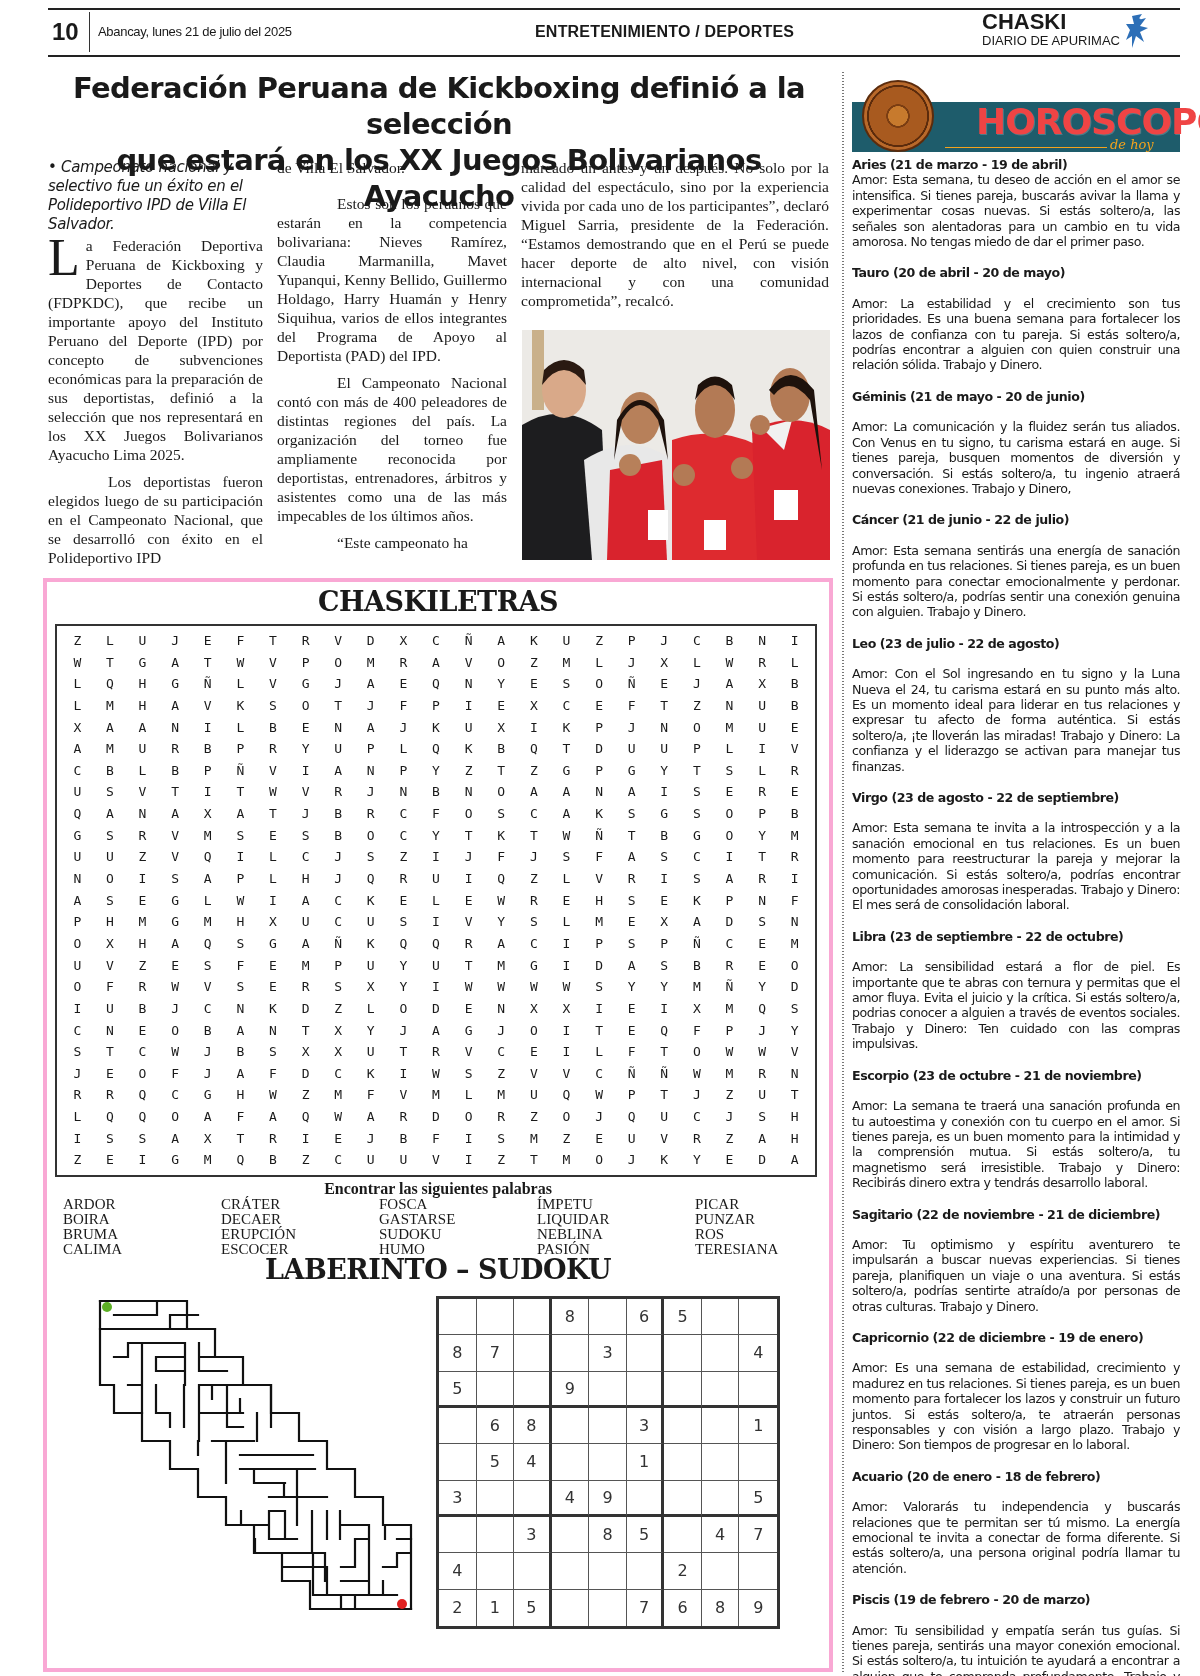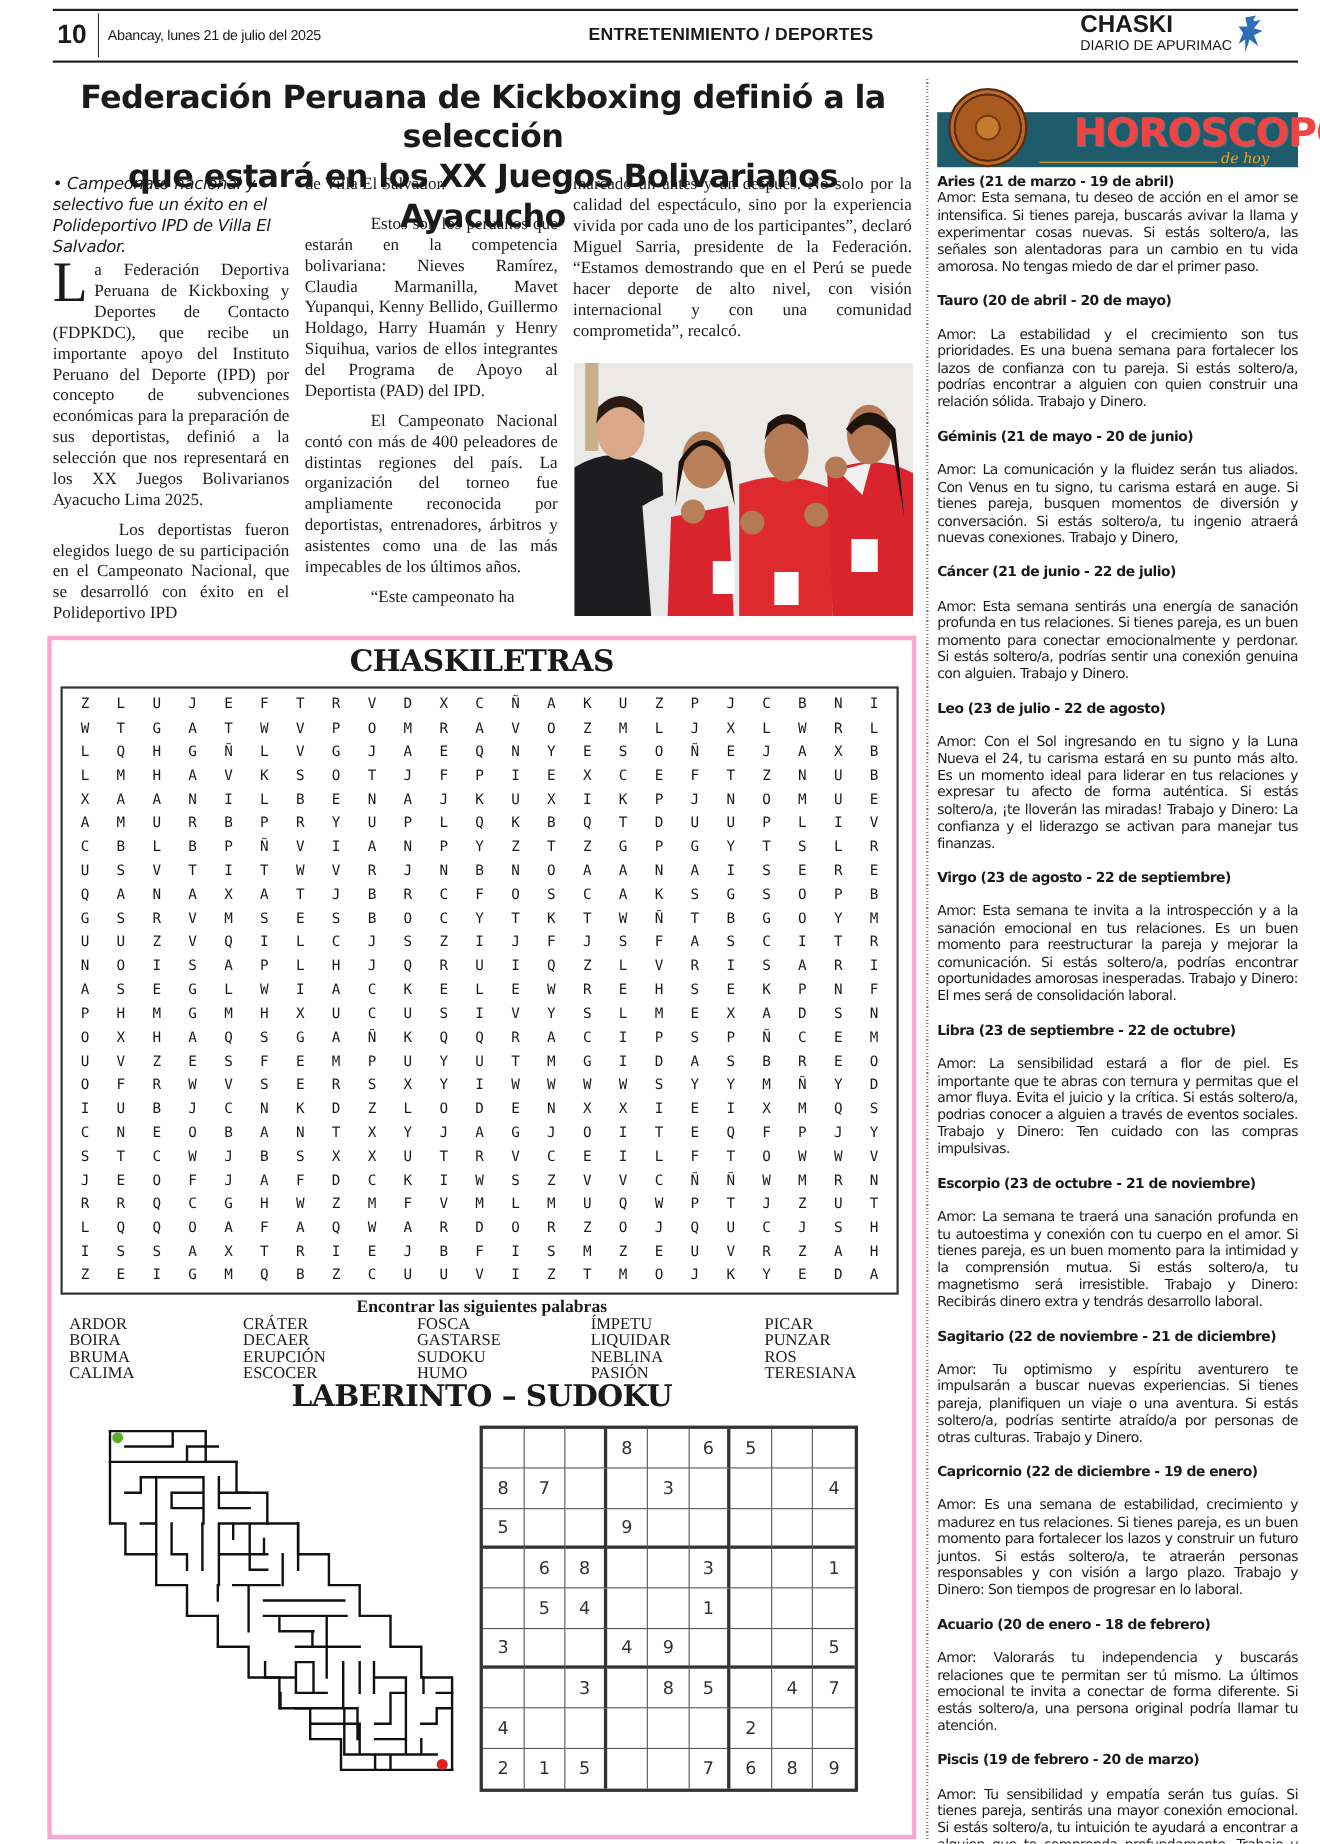--- a/index.html
+++ b/index.html
@@ -148,21 +148,21 @@
   <div>Amor: Esta semana te invita a la introspección y a la sanación emocional en tus relaciones. Es un buen momento para reestructurar la pareja y mejorar la comunicación. Si estás soltero/a, podrías encontrar oportunidades amorosas inesperadas. Trabajo y Dinero: El mes será de consolidación laboral.</div>
   <div class="sign">Libra (23 de septiembre - 22 de octubre)</div>
   <div>Amor: La sensibilidad estará a flor de piel. Es importante que te abras con ternura y permitas que el amor fluya. Evita el juicio y la crítica. Si estás soltero/a, podrias conocer a alguien a través de eventos sociales. Trabajo y Dinero: Ten cuidado con las compras impulsivas.</div>
   <div class="sign">Escorpio (23 de octubre - 21 de noviembre)</div>
   <div>Amor: La semana te traerá una sanación profunda en tu autoestima y conexión con tu cuerpo en el amor. Si tienes pareja, es un buen momento para la intimidad y la comprensión mutua. Si estás soltero/a, tu magnetismo será irresistible. Trabajo y Dinero: Recibirás dinero extra y tendrás desarrollo laboral.</div>
   <div class="sign">Sagitario (22 de noviembre - 21 de diciembre)</div>
   <div>Amor: Tu optimismo y espíritu aventurero te impulsarán a buscar nuevas experiencias. Si tienes pareja, planifiquen un viaje o una aventura. Si estás soltero/a, podrías sentirte atraído/a por personas de otras culturas. Trabajo y Dinero.</div>
   <div class="sign">Capricornio (22 de diciembre - 19 de enero)</div>
   <div>Amor: Es una semana de estabilidad, crecimiento y madurez en tus relaciones. Si tienes pareja, es un buen momento para fortalecer los lazos y construir un futuro juntos. Si estás soltero/a, te atraerán personas responsables y con visión a largo plazo. Trabajo y Dinero: Son tiempos de progresar en lo laboral.</div>
   <div class="sign">Acuario (20 de enero - 18 de febrero)</div>
-  <div>Amor: Valorarás tu independencia y buscarás relaciones que te permitan ser tú mismo. La últimos emocional te invita a conectar de forma diferente. Si estás soltero/a, una persona original podría llamar tu atención.</div>
+  <div>Amor: Valorarás tu independencia y buscarás relaciones que te permitan ser tú mismo. La energía emocional te invita a conectar de forma diferente. Si estás soltero/a, una persona original podría llamar tu atención.</div>
   <div class="sign">Piscis (19 de febrero - 20 de marzo)</div>
   <div>Amor: Tu sensibilidad y empatía serán tus guías. Si tienes pareja, sentirás una mayor conexión emocional. Si estás soltero/a, tu intuición te ayudará a encontrar a alguien que te comprenda profundamente. Trabajo y Dinero: Te viene una prosperidad sin límites.</div>
 </div>
 
 <div class="pbox">
   <div class="ptitle" style="top:4px">CHASKILETRAS</div>
   <div class="ws" id="ws">
       <span>Z</span>
       <span>L</span>
       <span>U</span>

